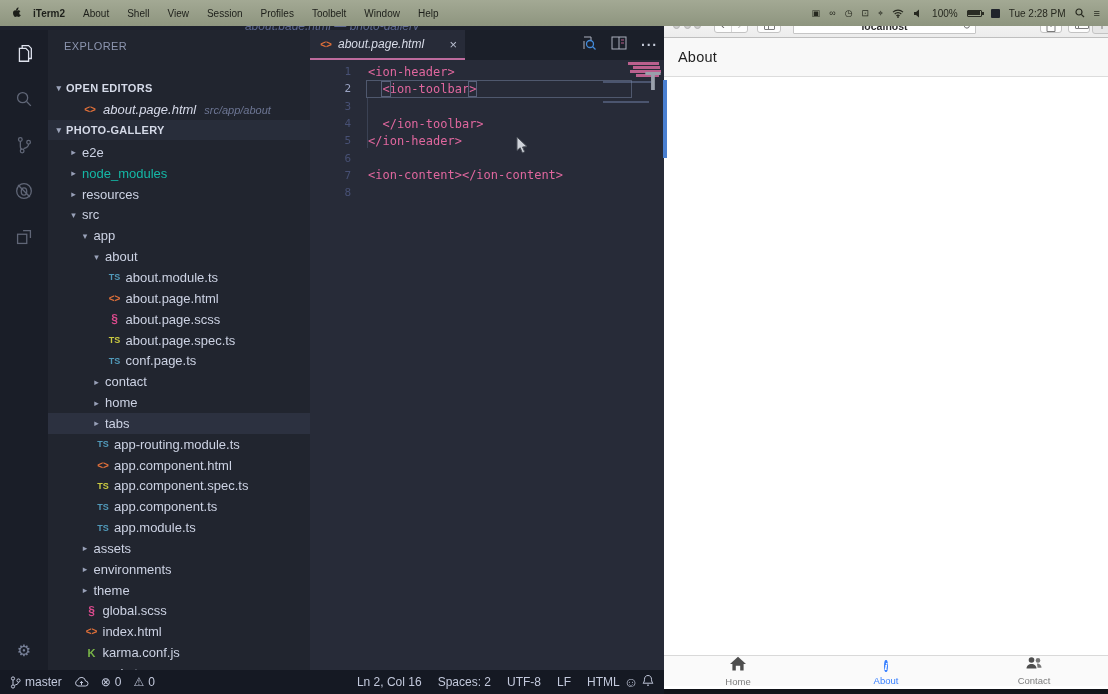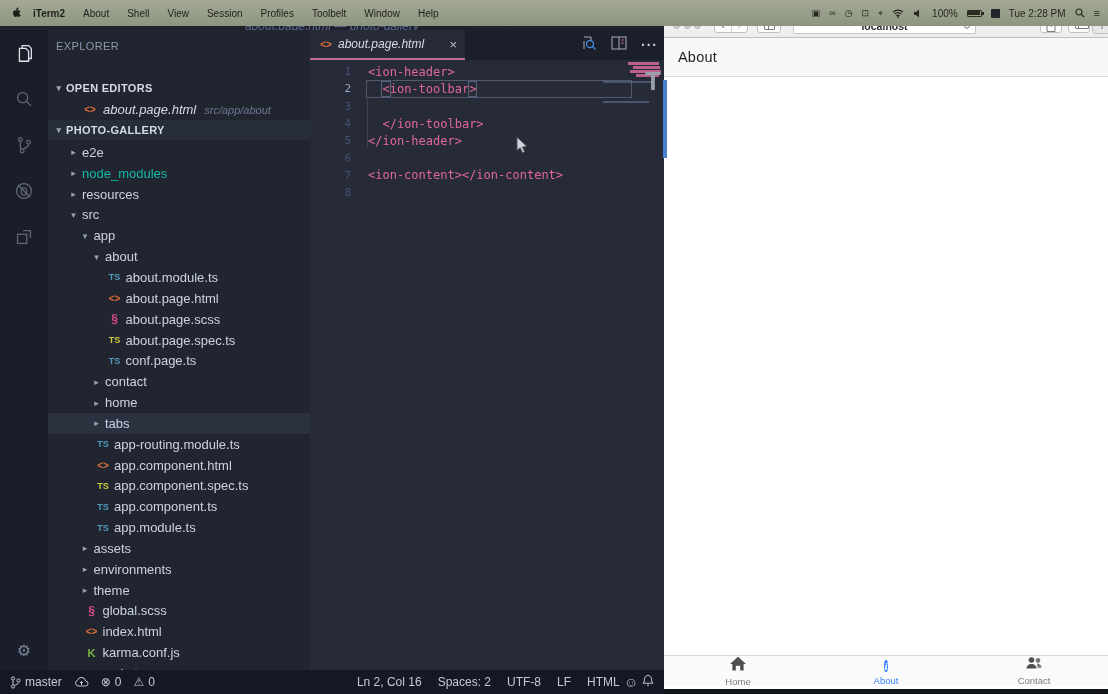--- a/index.html
+++ b/index.html
@@ -36,21 +36,21 @@
   .act-item { width:48px; height:46px; display:flex; align-items:center; justify-content:center; opacity:.55; }
   .act-item.active { opacity:1; }
   .act-item svg { stroke:#9aa2b8; fill:none; stroke-width:1.4; }
   .act-item.active svg { stroke:#dfe3ee; }
   #act-gear { position:absolute; left:0; bottom:10px; width:48px; text-align:center;
     color:#79829a; font-size:16px; }
 
   
   #sidebar { position:absolute; left:48px; top:16px; width:262px; height:640px; background:#21252f;
     color:#ccd2e3; font-size:13px; overflow:hidden; }
-  #explorer-title { position:absolute; left:8px; top:10px; font-size:11px; letter-spacing:.4px; color:#8d96b0; }
+  #explorer-title { position:absolute; left:16px; top:10px; font-size:11px; letter-spacing:.4px; color:#8d96b0; }
   .sect-head { position:absolute; left:0; width:262px; height:20px; display:flex; align-items:center;
     font-size:11px; font-weight:bold; color:#d5dae8; letter-spacing:.3px; }
   .sect-arrow { width:14px; text-align:center; color:#9aa2b8; font-size:9px; margin-left:4px; }
   #openeditors-head { top:48px; }
   #openeditor-item { position:absolute; left:0; top:69px; width:262px; height:21px; display:flex; align-items:center; }
   #openeditor-item .fi { margin-left:34px; }
   #openeditor-item .oe-name { font-style:italic; color:#d5d9e8; margin-left:5px; }
   #openeditor-item .oe-path { font-style:italic; color:#6d7694; font-size:11px; margin-left:8px; }
   #project-head { top:90px; background:#282d3a; }
   #tree { position:absolute; left:0; top:112px; width:262px; }

